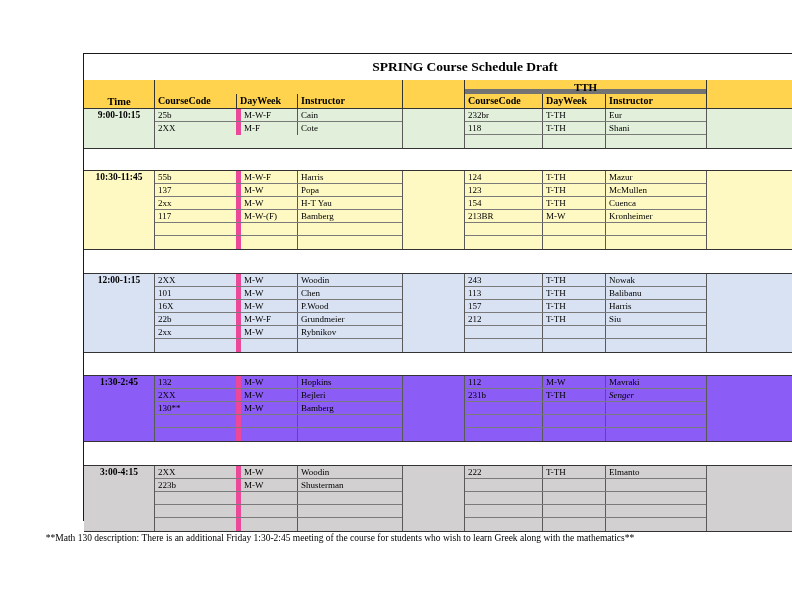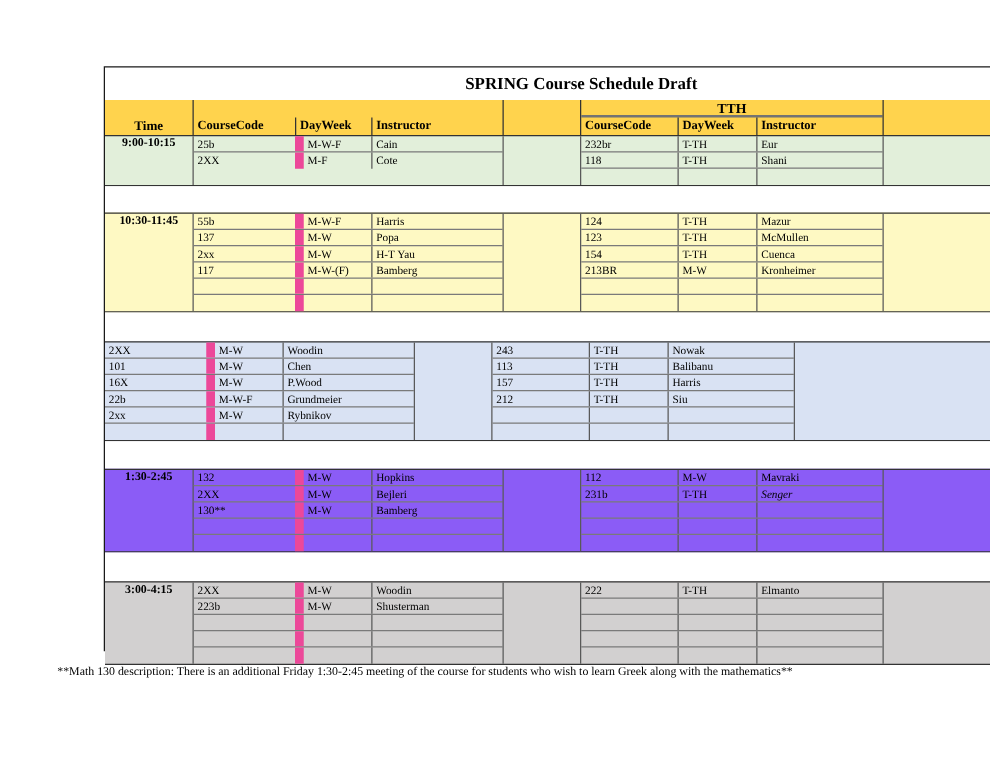--- a/index.html
+++ b/index.html
@@ -20,37 +20,37 @@
     flex:0 0 28px;height:28px;
     display:grid;
     grid-template-columns:71px 81px 61px 105px 63px 77px 63px 101px auto;
     grid-template-rows:14px 14px;
     font-weight:bold;
   }
   .header-band > div{box-sizing:border-box;}
   .h-time   {grid-area:1/1/3/2;border-right:1px solid #333;display:flex;align-items:flex-end;justify-content:center;font-size:10.5px;line-height:13px;}
   .h-mwf    {grid-area:1/2/2/5;border-bottom:1px solid #333;text-align:center;font-size:11px;line-height:14px;}
   .h-gap    {grid-area:1/5/3/6;border-left:1px solid #333;border-right:1px solid #333;}
-  .h-tth    {grid-area:1/6/2/9;border-bottom:2px solid #737373;text-align:center;font-size:11px;line-height:14px;}
+  .h-tth    {grid-area:1/6/2/9;border-bottom:5px solid #737373;text-align:center;font-size:11px;line-height:14px;}
   .h-last   {grid-area:1/9/3/10;border-left:1px solid #333;}
   .h-col    {font-size:10px;line-height:13px;padding-left:3px;}
   .h-c1{grid-area:2/2/3/3;} .h-c2{grid-area:2/3/3/4;border-left:1px solid #333;} .h-c3{grid-area:2/4/3/5;border-left:1px solid #333;}
   .h-c4{grid-area:2/6/3/7;} .h-c5{grid-area:2/7/3/8;border-left:1px solid #333;} .h-c6{grid-area:2/8/3/9;border-left:1px solid #333;}
 
   .blocks-area{flex:1;display:flex;flex-direction:column;}
 
   .block{display:flex;border-top:1px solid #333;border-bottom:1px solid #333;box-sizing:border-box;}
   .b-time{width:71px;box-sizing:border-box;border-right:1px solid #595959;
           font-weight:bold;font-size:9.5px;line-height:13px;text-align:center;}
   .b-rows{display:flex;flex-direction:column;}
   .b-rows.left{width:247px;} .b-rows.right{width:241px;}
   .b-row{height:13px;flex:0 0 13px;display:flex;box-sizing:border-box;}
   .b-row:not(:last-child){border-bottom:1px solid #7a7a7a;}
   .b-row > div{box-sizing:border-box;font-size:9px;line-height:12px;padding-left:3px;white-space:nowrap;overflow:hidden;}
-  .left  .c-code{width:81px;}  .left  .c-day{width:61px;border-left:7px solid #ec4899;} .left  .c-instr{width:105px;border-left:1px solid #595959;}
+  .left  .c-code{width:81px;}  .left  .c-day{width:61px;border-left:5px solid #ec4899;} .left  .c-instr{width:105px;border-left:1px solid #595959;}
   .right .c-code{width:77px;}  .right .c-day{width:63px;border-left:1px solid #595959;} .right .c-instr{width:101px;border-left:1px solid #595959;}
   .b-gap{width:63px;box-sizing:border-box;border-left:1px solid #595959;border-right:1px solid #595959;}
   .b-last{flex:1;box-sizing:border-box;border-left:1px solid #595959;}
   .spacer{background:#fff;}
   .italic{font-style:italic;}
 
   .footer-note{
     position:absolute;top:532px;left:0;width:680px;text-align:center;
     font-size:9.5px;line-height:13px;
   }
@@ -174,20 +174,21 @@
           <div class="b-row">
             <div class="c-code"></div>
             <div class="c-day"></div>
             <div class="c-instr"></div>
           </div>
         </div>
         <div class="b-last"></div>
       </div>
       <div class="spacer" style="flex: 0 0 23px;"></div>
       <div class="block" style="height: 80px; flex: 0 0 80px; background: rgb(217, 226, 243);">
+        <div class="b-time">12:00-1:15</div>
         <div class="b-rows left">
           <div class="b-row">
             <div class="c-code">2XX</div>
             <div class="c-day">M-W</div>
             <div class="c-instr">Woodin</div>
           </div>
           <div class="b-row">
             <div class="c-code">101</div>
             <div class="c-day">M-W</div>
             <div class="c-instr">Chen</div>

